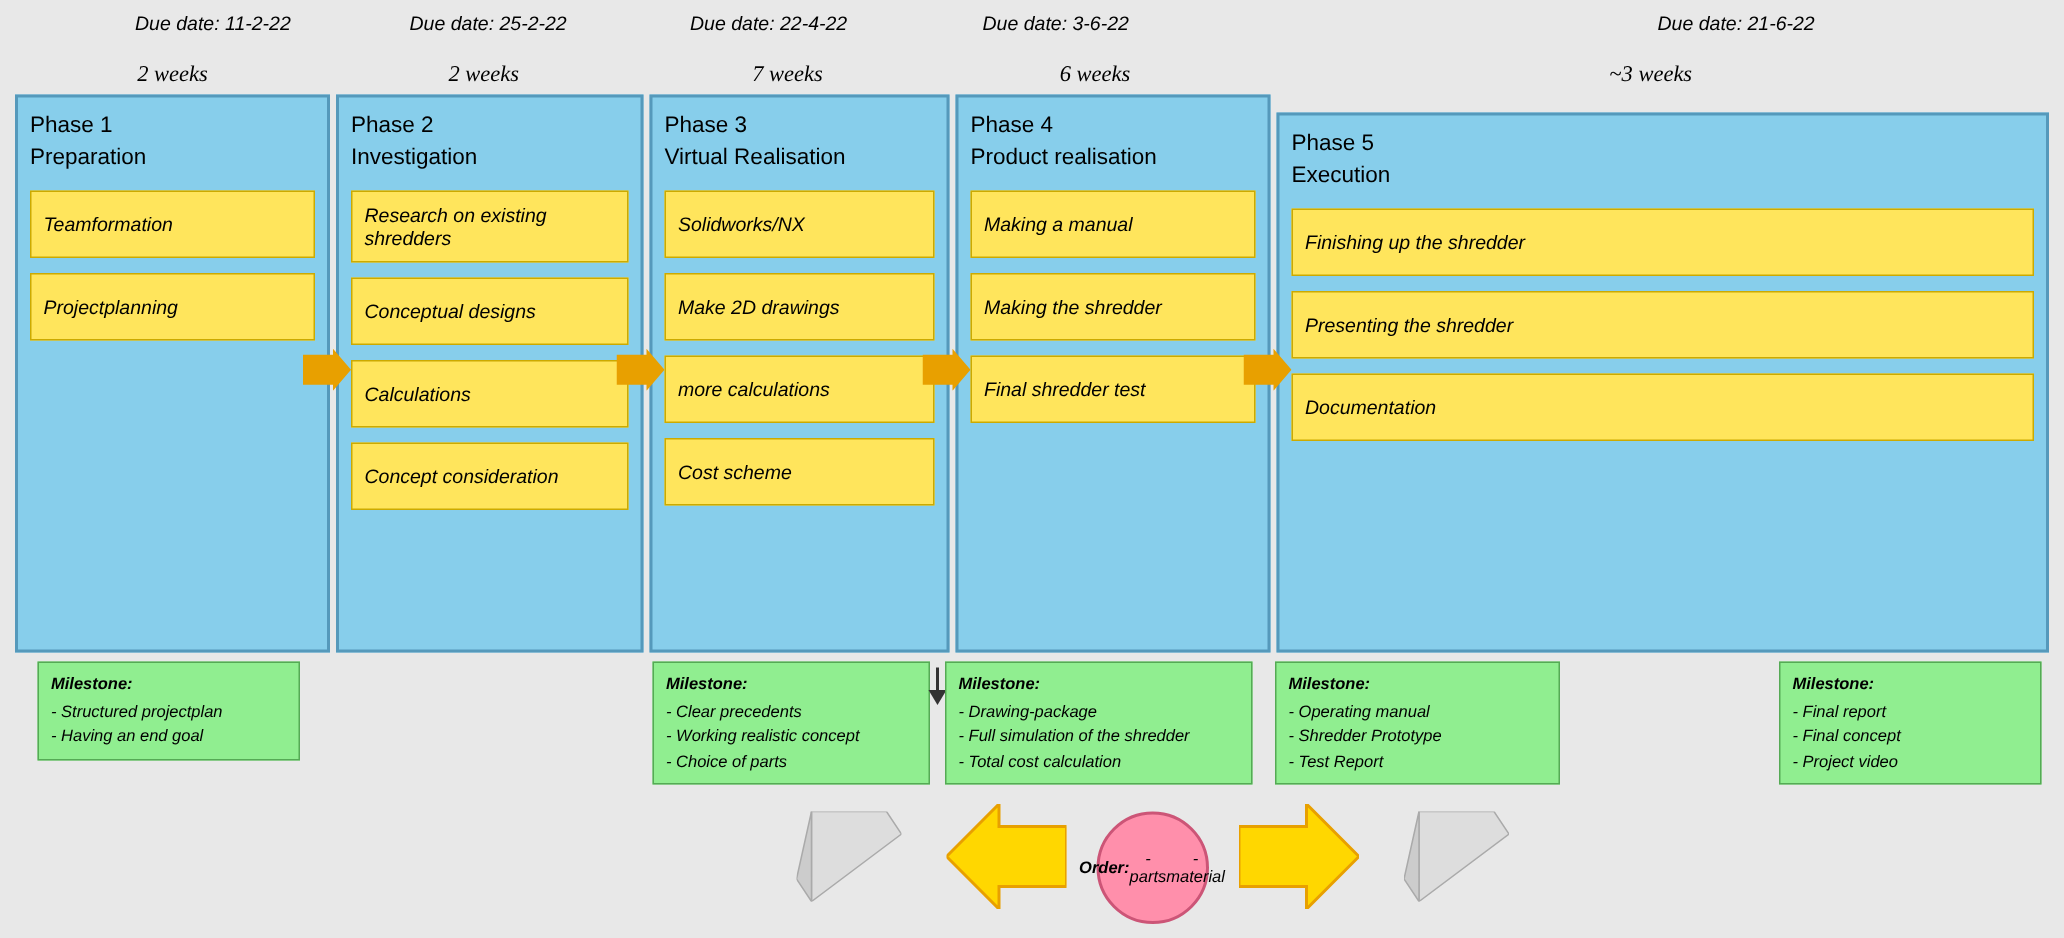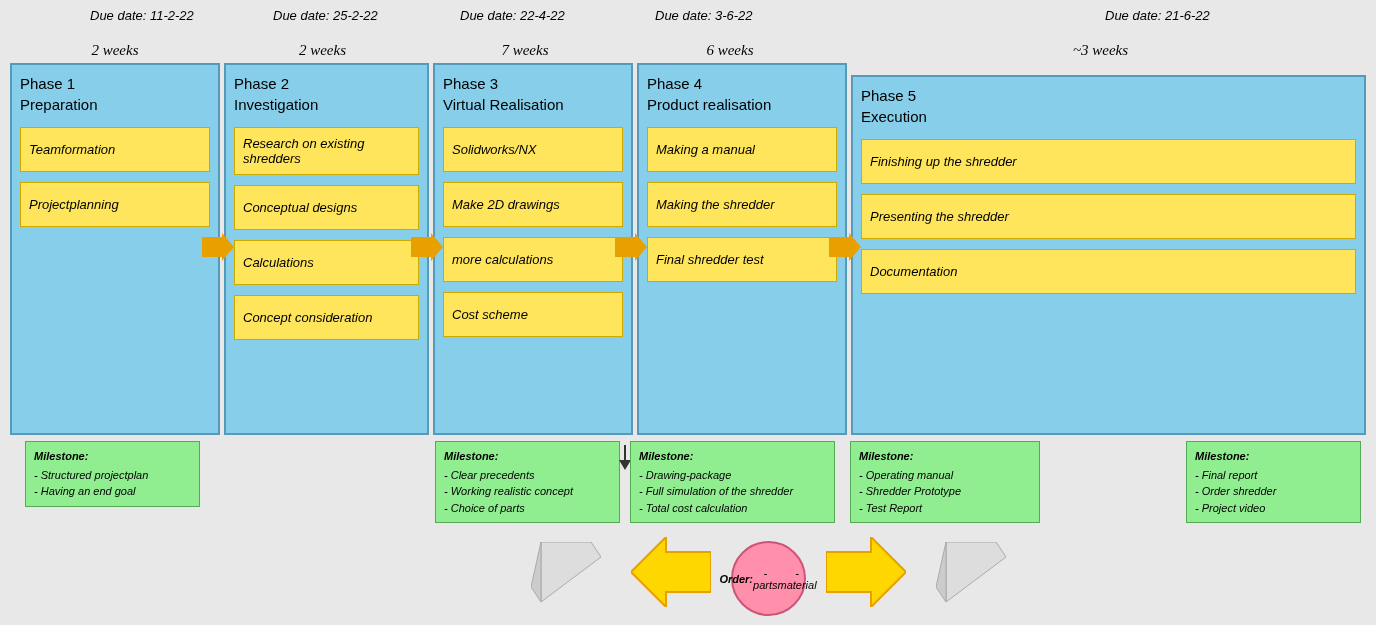--- a/index.html
+++ b/index.html
@@ -246,21 +246,21 @@
       <div>- Operating manual</div>
       <div>- Shredder Prototype</div>
       <div>- Test Report</div>
     </div>
 
     <div style="flex:1;"></div>
 
     <div class="milestone-box" style="width:175px; padding:6px 8px; font-size:11px; font-style:italic; line-height:1.5; background:#90EE90; border:1.5px solid #55aa55;">
       <div class="milestone-title">Milestone:</div>
       <div>- Final report</div>
-      <div>- Order shredder</div>
+      <div>- Final concept</div>
       <div>- Project video</div>
     </div>
 
     <div style="width:5px;"></div>
   </div>
 
   <div style="display:flex; align-items:center; justify-content:center; margin-top:8px; gap:20px; position:relative; left:80px;">
 
     <div style="position:relative; margin-right:10px;">
       <svg width="70" height="60" viewBox="0 0 70 60">

